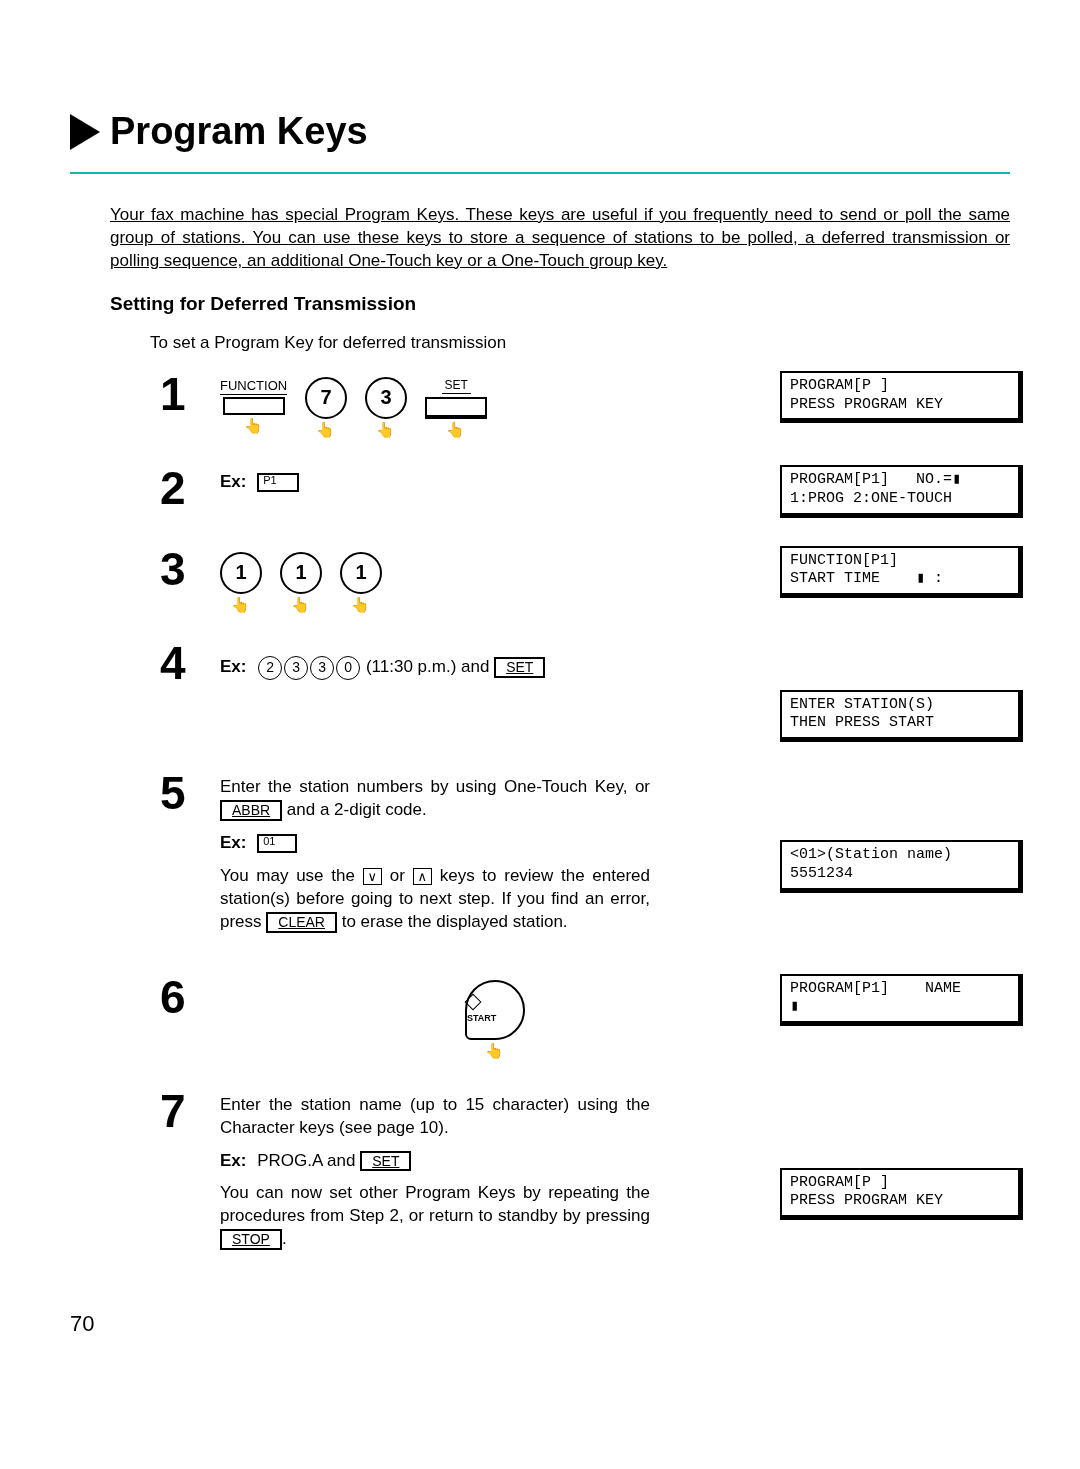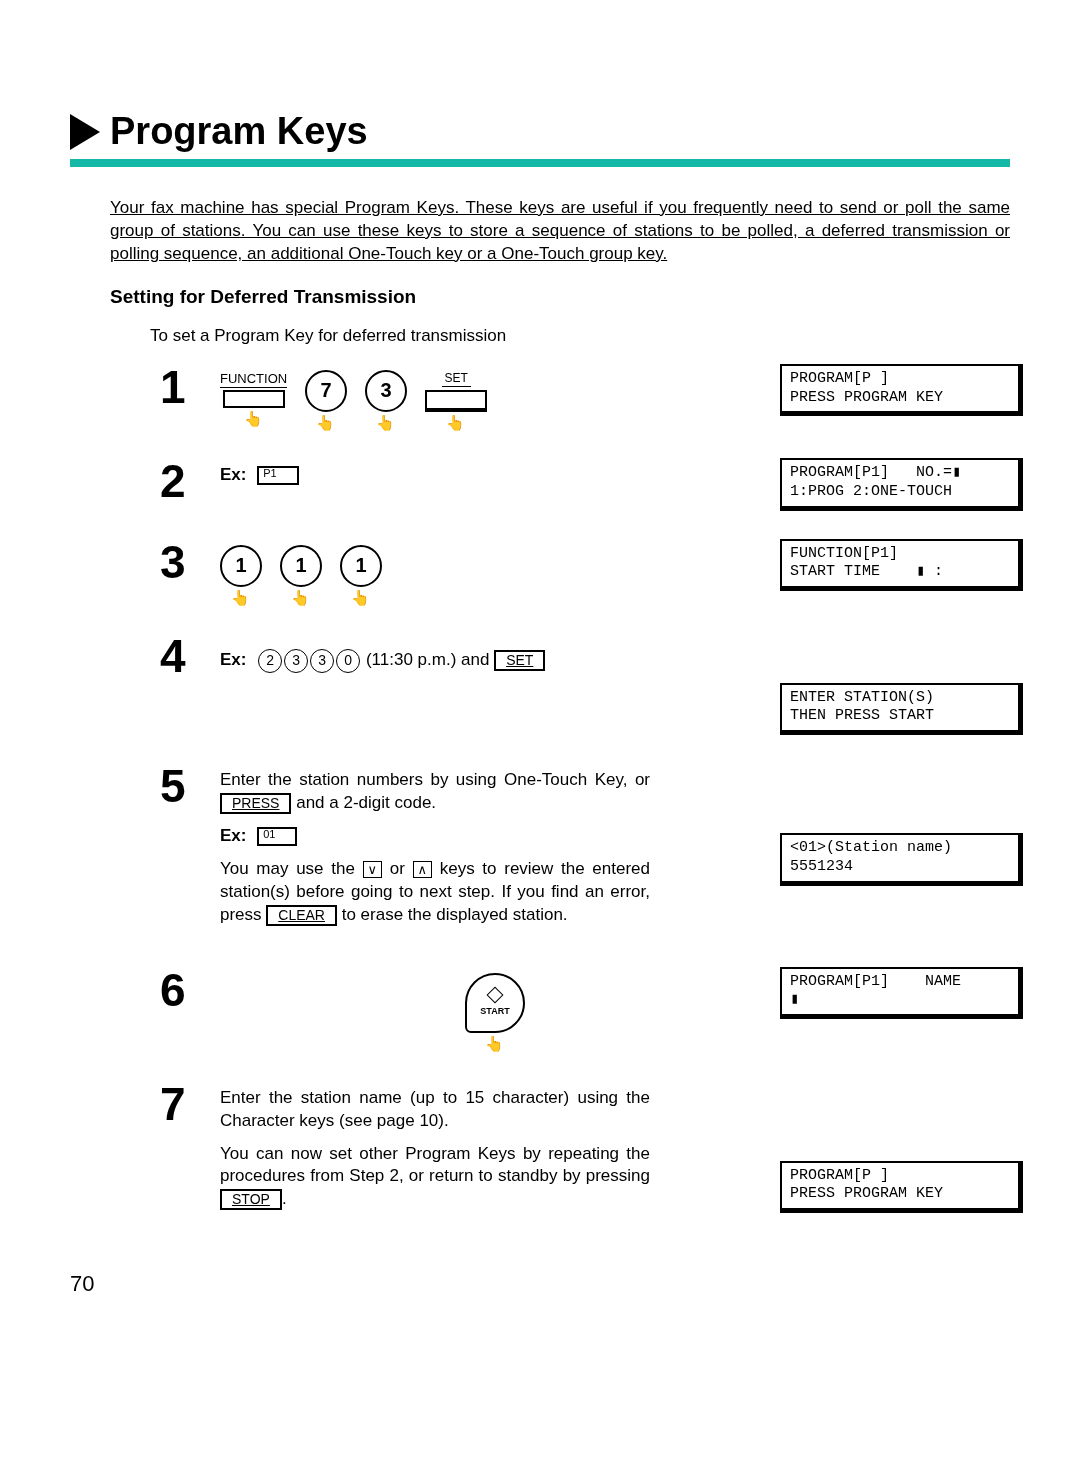--- a/index.html
+++ b/index.html
@@ -10,22 +10,22 @@
     color: #000;
     width: 1080px;
   }
   .page {
     padding: 110px 70px 50px 70px;
     position: relative;
   }
   .title-bar {
     display: flex;
     align-items: center;
-    border-bottom: 8px solid #14b8a6;
-    padding-bottom: 6px;
+    border-bottom: 2px solid #14b8a6;
+    padding-bottom: 19px;
     margin-bottom: 30px;
   }
   .arrow-right {
     width: 0;
     height: 0;
     border-top: 18px solid transparent;
     border-bottom: 18px solid transparent;
     border-left: 30px solid #000;
     margin-right: 10px;
   }
@@ -188,21 +188,20 @@
     text-align: justify;
     max-width: 430px;
   }
   .start-key {
     width: 56px;
     height: 56px;
     border: 2px solid #000;
     border-radius: 50% 50% 50% 10%;
     display: flex;
     flex-direction: column;
-    align-items: center;
     justify-content: center;
     font-size: 9px;
     font-weight: bold;
   }
   .diamond {
     width: 10px;
     height: 10px;
     border: 1.5px solid #000;
     transform: rotate(45deg);
     margin-bottom: 4px;
@@ -307,21 +306,21 @@
       <div class="disp-col" style="padding-top:50px;">
         <div class="display-box">ENTER STATION(S)
 THEN PRESS START</div>
       </div>
     </div>
 
     <div class="step-row">
       <div class="step-num">5</div>
       <div class="step-body">
         <div class="para" style="margin-top:0;">
-          <span>Enter the station numbers by using One-Touch Key, or </span><span class="inline-key">PRESS</span><span> and a 2-digit code.</span>
+          <span>Enter the station numbers by using One-Touch Key, or </span><span class="inline-key">ABBR</span><span> and a 2-digit code.</span>
         </div>
         <div class="para">
           <span class="ex-label">Ex:</span>
           <span class="small-box">01</span>
         </div>
         <div class="para">
           <span>You may use the </span><span class="inline-key-sm">∨</span><span> or </span><span class="inline-key-sm">∧</span><span> keys to review the entered station(s) before going to next step. If you find an error, press </span><span class="inline-key">CLEAR</span><span> to erase the displayed station.</span>
         </div>
       </div>
       <div class="disp-col" style="padding-top:70px;">
@@ -345,20 +344,23 @@
         <div class="display-box">PROGRAM[P1]    NAME
 ▮</div>
       </div>
     </div>
 
     <div class="step-row" style="margin-top:30px;">
       <div class="step-num">7</div>
       <div class="step-body">
         <div class="para" style="margin-top:0;">Enter the station name (up to 15 character) using the Character keys (see page 10).</div>
         <div class="para">
+          <span class="ex-label">Ex:</span><span> PROG.A and </span><span class="inline-key">SET</span>
+        </div>
+        <div class="para">
           <span>You can now set other Program Keys by repeating the procedures from Step 2, or return to standby by pressing </span><span class="inline-key">STOP</span><span>.</span>
         </div>
       </div>
       <div class="disp-col" style="padding-top:80px;">
         <div class="display-box">PROGRAM[P ]
 PRESS PROGRAM KEY</div>
       </div>
     </div>
 
   </div>

